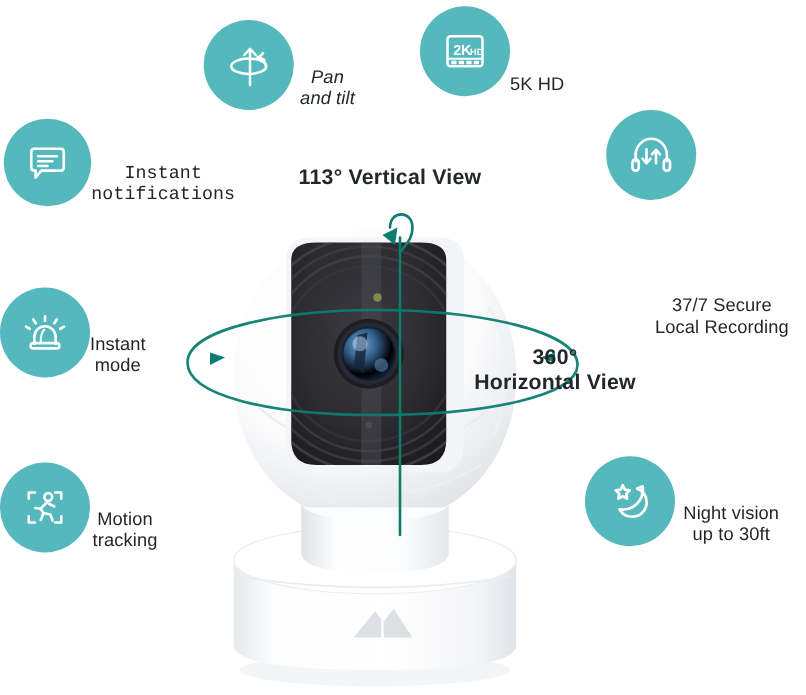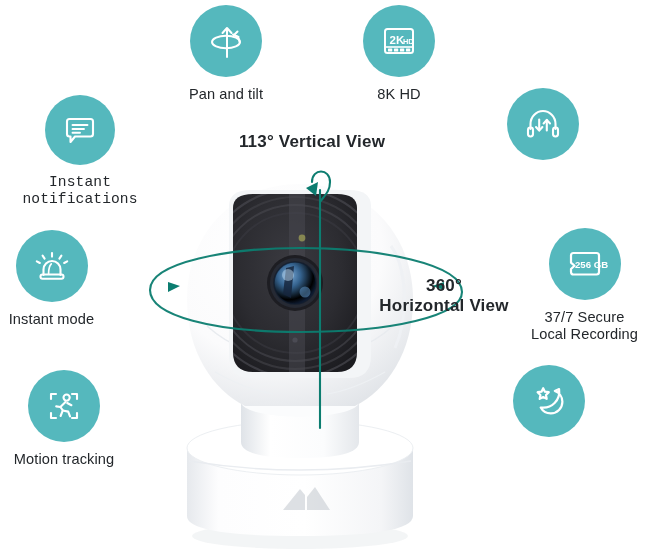--- a/index.html
+++ b/index.html
@@ -9,21 +9,21 @@
     font-family:"Liberation Sans", sans-serif;
     overflow:hidden;
   }
   #stage {
     position:relative;
     width:645px; height:556px;
     background:#ffffff;
   }
 
   
-  .feature { position:absolute; display:flex; flex-direction:column; align-items:center; }
+  .feature { position:absolute; display:flex; flex-direction:row; align-items:flex-end; }
   .badge {
     border-radius:50%;
     display:flex; align-items:center; justify-content:center;
     flex:0 0 auto;
   }
   .feature-label {
     margin-top:9px;
     color:#23272b;
     font-size:14.6px;
     line-height:17px;
@@ -181,21 +181,21 @@
     <g fill="#0c7d70">
       <path d="M306 188 L318 182 L316 196 Z"></path>
     </g>
   </svg>
 
   <div class="annot" style="left:228px; top:132px; width:168px;">113° Vertical View</div>
 
   <div class="annot" style="left:374px; top:240px; width:140px;margin-top:36px;">360°
 Horizontal View</div>
 
-  <div class="feature" style="left:163px; top:5px; width:126px;">
+  <div class="feature" style="left:163px; top:16px; width:126px;font-style:italic;">
     <div class="badge" style="width:72px;height:72px;background:#55b8bd;">
       <svg width="46" height="46" viewBox="0 0 46 46" fill="none" stroke="#ffffff" stroke-width="2" stroke-linecap="round" stroke-linejoin="round">
         <path d="M24 39 L24 11"></path>
         <path d="M19.5 15 L24 10 L28.5 15"></path>
         <ellipse cx="23" cy="24" rx="14" ry="6.2"></ellipse>
         <path d="M30 16.5 C34 18 36.6 20.8 36.6 24"></path>
         <path d="M34.5 13.5 L31 17 L35.5 19"></path>
       </svg>
     </div>
     <div class="feature-label">Pan and tilt</div>
@@ -209,21 +209,21 @@
         <g stroke="none" fill="#ffffff">
           <rect x="11" y="29.6" width="4.2" height="2.8" rx=".5"></rect>
           <rect x="17" y="29.6" width="4.2" height="2.8" rx=".5"></rect>
           <rect x="23" y="29.6" width="4.2" height="2.8" rx=".5"></rect>
           <rect x="29" y="29.6" width="4.2" height="2.8" rx=".5"></rect>
         </g>
         <text x="12.5" y="25" font-family="Liberation Sans, sans-serif" font-size="11.5" font-weight="bold" fill="#ffffff" stroke="none">2K</text>
         <text x="26" y="25" font-family="Liberation Sans, sans-serif" font-size="7.4" font-weight="bold" fill="#ffffff" stroke="none">HD</text>
       </svg>
     </div>
-    <div class="feature-label">8K HD</div>
+    <div class="feature-label">5K HD</div>
   </div>
 
   <div class="feature" style="left:3px; top:95px; width:154px;font-family:Liberation Mono, monospace;">
     <div class="badge" style="width:70px;height:70px;background:#55b8bd;">
       <svg width="42" height="42" viewBox="0 0 42 42" fill="none" stroke="#ffffff" stroke-width="2.1" stroke-linecap="round" stroke-linejoin="round">
         <path d="M8 12.5 Q8 10 10.5 10 L31.5 10 Q34 10 34 12.5 L34 25 Q34 27.5 31.5 27.5 L16 27.5 L11.5 33 L11.5 27.5 L10.5 27.5 Q8 27.5 8 25 Z"></path>
         <path d="M13.5 16 L28.5 16" stroke-width="1.9"></path>
         <path d="M13.5 20 L25 20" stroke-width="1.9"></path>
         <path d="M13.5 23.8 L21 23.8" stroke-width="1.9"></path>
       </svg>
@@ -255,26 +255,20 @@
         <path d="M14.6 14.6 L12.6 11.6"></path>
         <path d="M29.4 14.6 L31.4 11.6"></path>
         <path d="M9.8 19 L6.8 17.3"></path>
         <path d="M34.2 19 L37.2 17.3"></path>
       </svg>
     </div>
     <div class="feature-label">Instant mode</div>
   </div>
 
   <div class="feature" style="left:524px; top:228px; width:121px;">
-    <div class="badge" style="width:72px;height:72px;background:#55b8bd;">
-      <svg width="46" height="46" viewBox="0 0 46 46" fill="none" stroke="#ffffff" stroke-width="2.2" stroke-linejoin="round" stroke-linecap="round">
-        <path d="M9 14.5 Q9 12 11.5 12 L34.5 12 Q37 12 37 14.5 L37 31 Q37 33.5 34.5 33.5 L11.5 33.5 Q9 33.5 9 31 L9 28 L12.5 24.8 L9 21.6 Z"></path>
-        <text x="13" y="26.5" font-family="Liberation Sans, sans-serif" font-size="9.6" font-weight="bold" fill="#ffffff" stroke="none">256 GB</text>
-      </svg>
-    </div>
     <div class="feature-label">37/7 Secure
 Local Recording</div>
   </div>
 
   <div class="feature" style="left:0; top:370px; width:128px;">
     <div class="badge" style="width:72px;height:72px;background:#55b8bd;">
       <svg width="46" height="46" viewBox="0 0 46 46" fill="none" stroke="#ffffff" stroke-width="2.1" stroke-linecap="round" stroke-linejoin="round">
         <path d="M10 16 L10 11 L15 11"></path>
         <path d="M36 16 L36 11 L31 11"></path>
         <path d="M10 30 L10 35 L15 35"></path>
@@ -289,15 +283,16 @@
     <div class="feature-label">Motion tracking</div>
   </div>
 
   <div class="feature" style="left:468px; top:365px; width:162px;">
     <div class="badge" style="width:72px;height:72px;background:#55b8bd;">
       <svg width="46" height="46" viewBox="0 0 46 46" fill="none" stroke="#ffffff" stroke-width="2.2" stroke-linecap="round" stroke-linejoin="round">
         <path d="M32.5 11.5 C33.2 16.4 31.8 21.6 28 25.4 C24.2 29.2 19 30.6 14.1 29.9 C16 33.4 19.8 35.8 24.2 35.8 C30.6 35.8 35.8 30.6 35.8 24.2 C35.8 19.2 32.6 14.9 28.2 13.3 Z" transform="translate(0.6,-0.4)"></path>
         <path d="M17.2 10.2 L18.9 13.7 L22.8 14.2 L20 17 L20.7 20.9 L17.2 19 L13.7 20.9 L14.4 17 L11.6 14.2 L15.5 13.7 Z"></path>
       </svg>
     </div>
+    <div class="feature-label">Night vision up to 30ft</div>
   </div>
 
 </div>
 
 </body></html>

